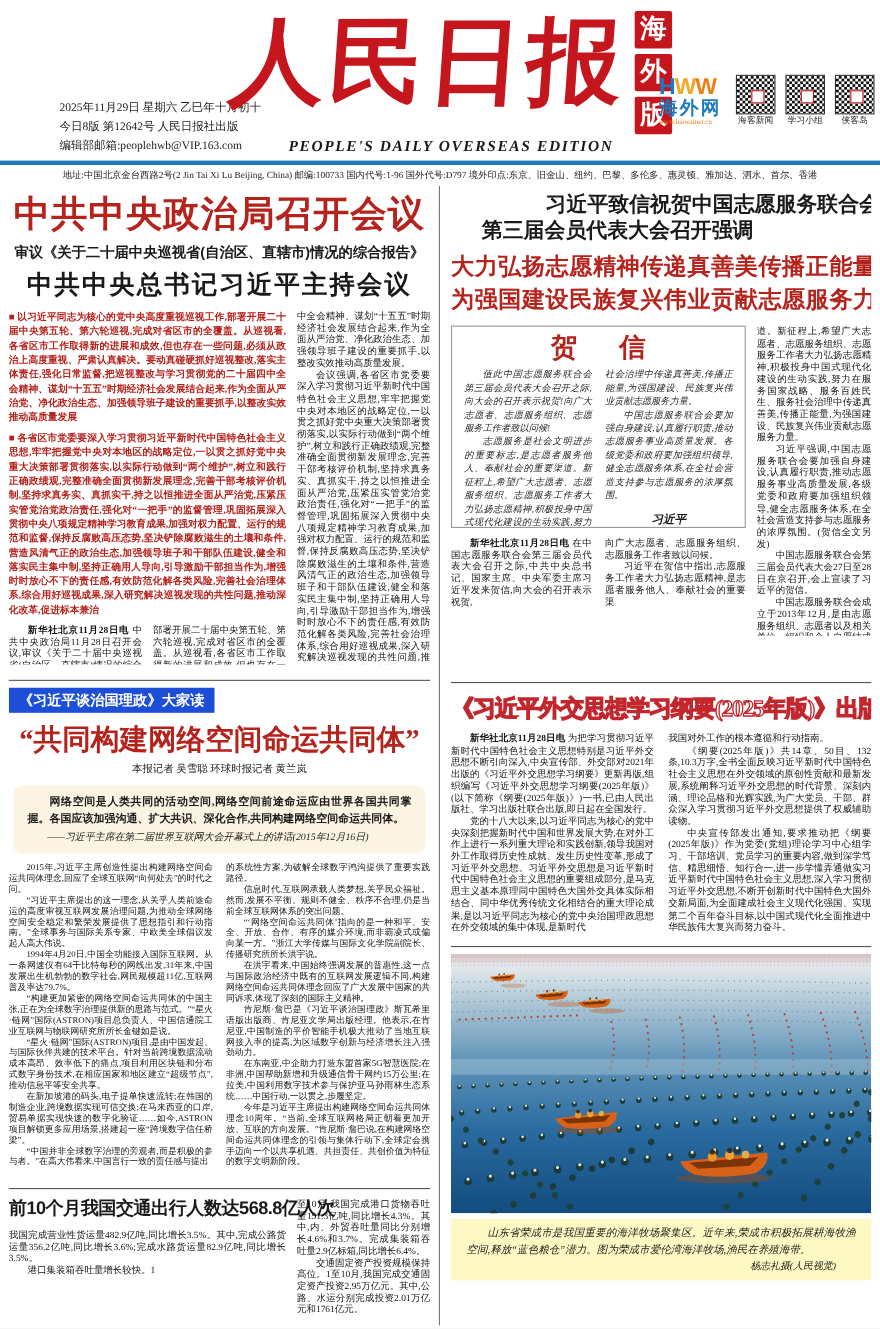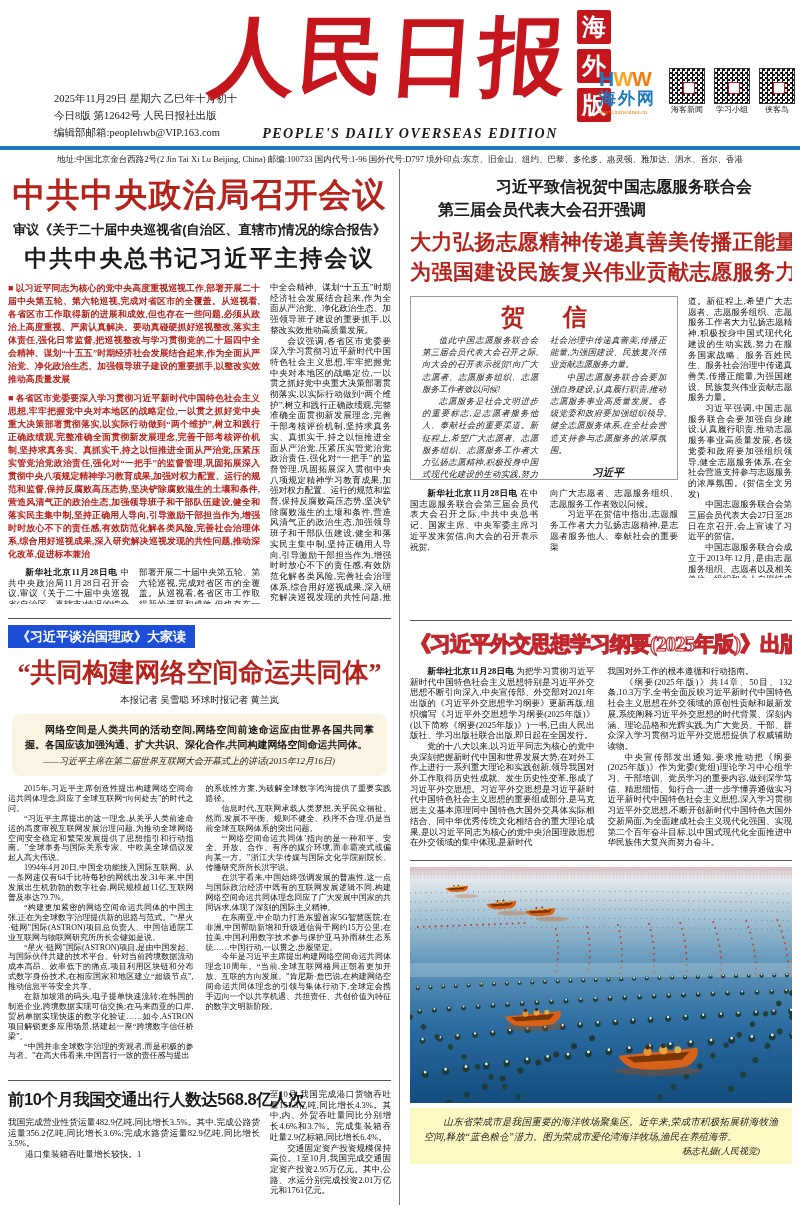--- a/index.html
+++ b/index.html
@@ -75,21 +75,21 @@
   .cy-cols .col p { font-size:8px; line-height:9.9px; }
   
   .transport { height:120px; overflow:hidden; display:flex; gap:10px; }
   .tr-left { width:252px; }
   .tr-h1 { text-align:center; font-size:16.5px; line-height:24px; font-weight:900; white-space:nowrap; letter-spacing:-0.5px; font-family:"Liberation Sans",sans-serif; }
   .tr-cols { display:flex; gap:10px; margin-top:6px; }
   .tr-cols .col { flex:1; }
   .tr-right { flex:1; padding-top:2px; }
   
   .volunteer { height:438px; overflow:hidden; }
-  .vol-kicker { font-size:16px; line-height:23px; font-weight:bold; font-family:Liberation Sans, sans-serif; }
+  .vol-kicker { font-size:19px; line-height:23px; font-weight:bold; font-family:Liberation Sans, sans-serif; }
   .vol-kicker .k1 { padding-left:86px; white-space:nowrap; }
   .vol-kicker .k2 { padding-left:28px; white-space:nowrap; }
   .vol-h1 { color:#b5231d; font-size:21px; line-height:30px; font-weight:900; text-align:center; margin-top:6px; white-space:nowrap; letter-spacing:0.5px; }
   .vol-main { display:flex; gap:10px; margin-top:9px; height:282px; }
   .vol-left { width:268px; display:flex; flex-direction:column; }
   .letter-box { border:1px solid #999; padding:8px 11px 7px; height:184px; overflow:hidden; }
   .letter-title { text-align:center; color:#b5231d; font-size:24px; font-weight:bold; letter-spacing:16px; text-indent:16px; line-height:24px; margin-bottom:6px; }
   .letter-cols { display:flex; gap:12px; }
   .lcol { flex:1; font-style:italic; }
   .lcol p { font-size:8.4px; line-height:12.2px; text-indent:2em; text-align:justify; color:#222; }
@@ -205,20 +205,21 @@
               <p>“构建更加紧密的网络空间命运共同体的中国主张,正在为全球数字治理提供新的思路与范式。”“星火·链网”国际(ASTRON)项目总负责人、中国信通院工业互联网与物联网研究所所长金键如是说。</p>
               <p>“星火·链网”国际(ASTRON)项目,是由中国发起、与国际伙伴共建的技术平台。针对当前跨境数据流动成本高昂、效率低下的痛点,项目利用区块链和分布式数字身份技术,在相应国家和地区建立“超级节点”,推动信息平等安全共享。</p>
               <p>在新加坡港的码头,电子提单快速流转;在韩国的制造企业,跨境数据实现可信交换;在马来西亚的口岸,贸易单据实现快速的数字化验证……如今,ASTRON项目解锁更多应用场景,搭建起一座“跨境数字信任桥梁”。</p>
               <p>“中国并非全球数字治理的旁观者,而是积极的参与者。”在高大伟看来,中国言行一致的责任感与提出</p>
             </div>
           <div class="col" data-cont="">
               <p>的系统性方案,为破解全球数字鸿沟提供了重要实践路径。</p>
               <p>信息时代,互联网承载人类梦想,关乎民众福祉。然而,发展不平衡、规则不健全、秩序不合理,仍是当前全球互联网体系的突出问题。</p>
               <p>“‘网络空间命运共同体’指向的是一种和平、安全、开放、合作、有序的媒介环境,而非霸凌式或偏向某一方。”浙江大学传媒与国际文化学院副院长、传播研究所所长洪宇说。</p>
               <p>在洪宇看来,中国始终强调发展的普惠性,这一点与国际政治经济中既有的互联网发展逻辑不同,构建网络空间命运共同体理念回应了广大发展中国家的共同诉求,体现了深刻的国际主义精神。</p>
+              <p>肯尼斯·詹巴是《习近平谈治国理政》斯瓦希里语版出版商、肯尼亚文学局出版经理。他表示,在肯尼亚,中国制造的平价智能手机极大推动了当地互联网接入率的提高,为区域数字创新与经济增长注入强劲动力。</p>
               <p>在东南亚,中企助力打造东盟首家5G智慧医院;在非洲,中国帮助新增和升级通信骨干网约15万公里;在拉美,中国利用数字技术参与保护亚马孙雨林生态系统……中国行动,一以贯之,步履坚定。</p>
               <p>今年是习近平主席提出构建网络空间命运共同体理念10周年。“当前,全球互联网格局正朝着更加开放、互联的方向发展。”肯尼斯·詹巴说,在构建网络空间命运共同体理念的引领与集体行动下,全球定会携手迈向一个以共享机遇、共担责任、共创价值为特征的数字文明新阶段。</p>
             </div>
         </div>
       </article>
 
       <hr class="rule">
 
       <article class="transport">
         <div class="tr-left">

